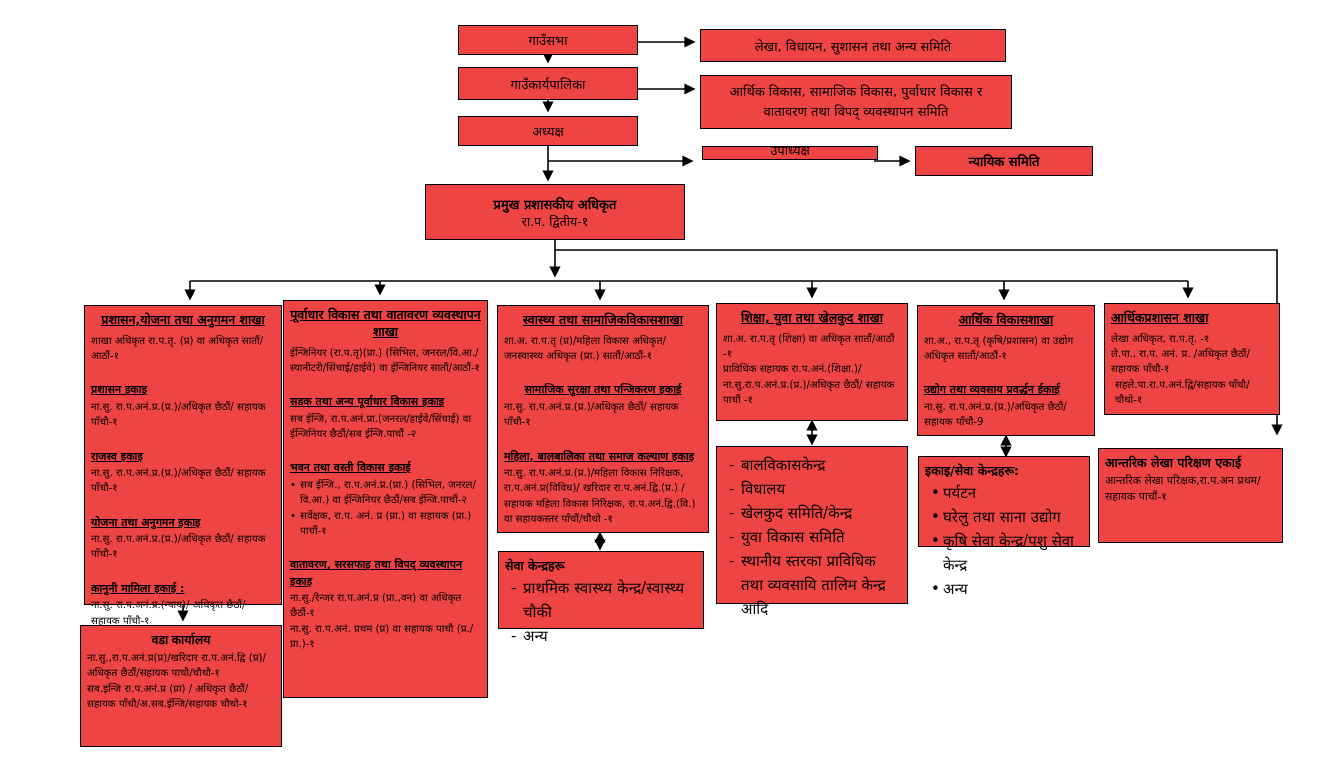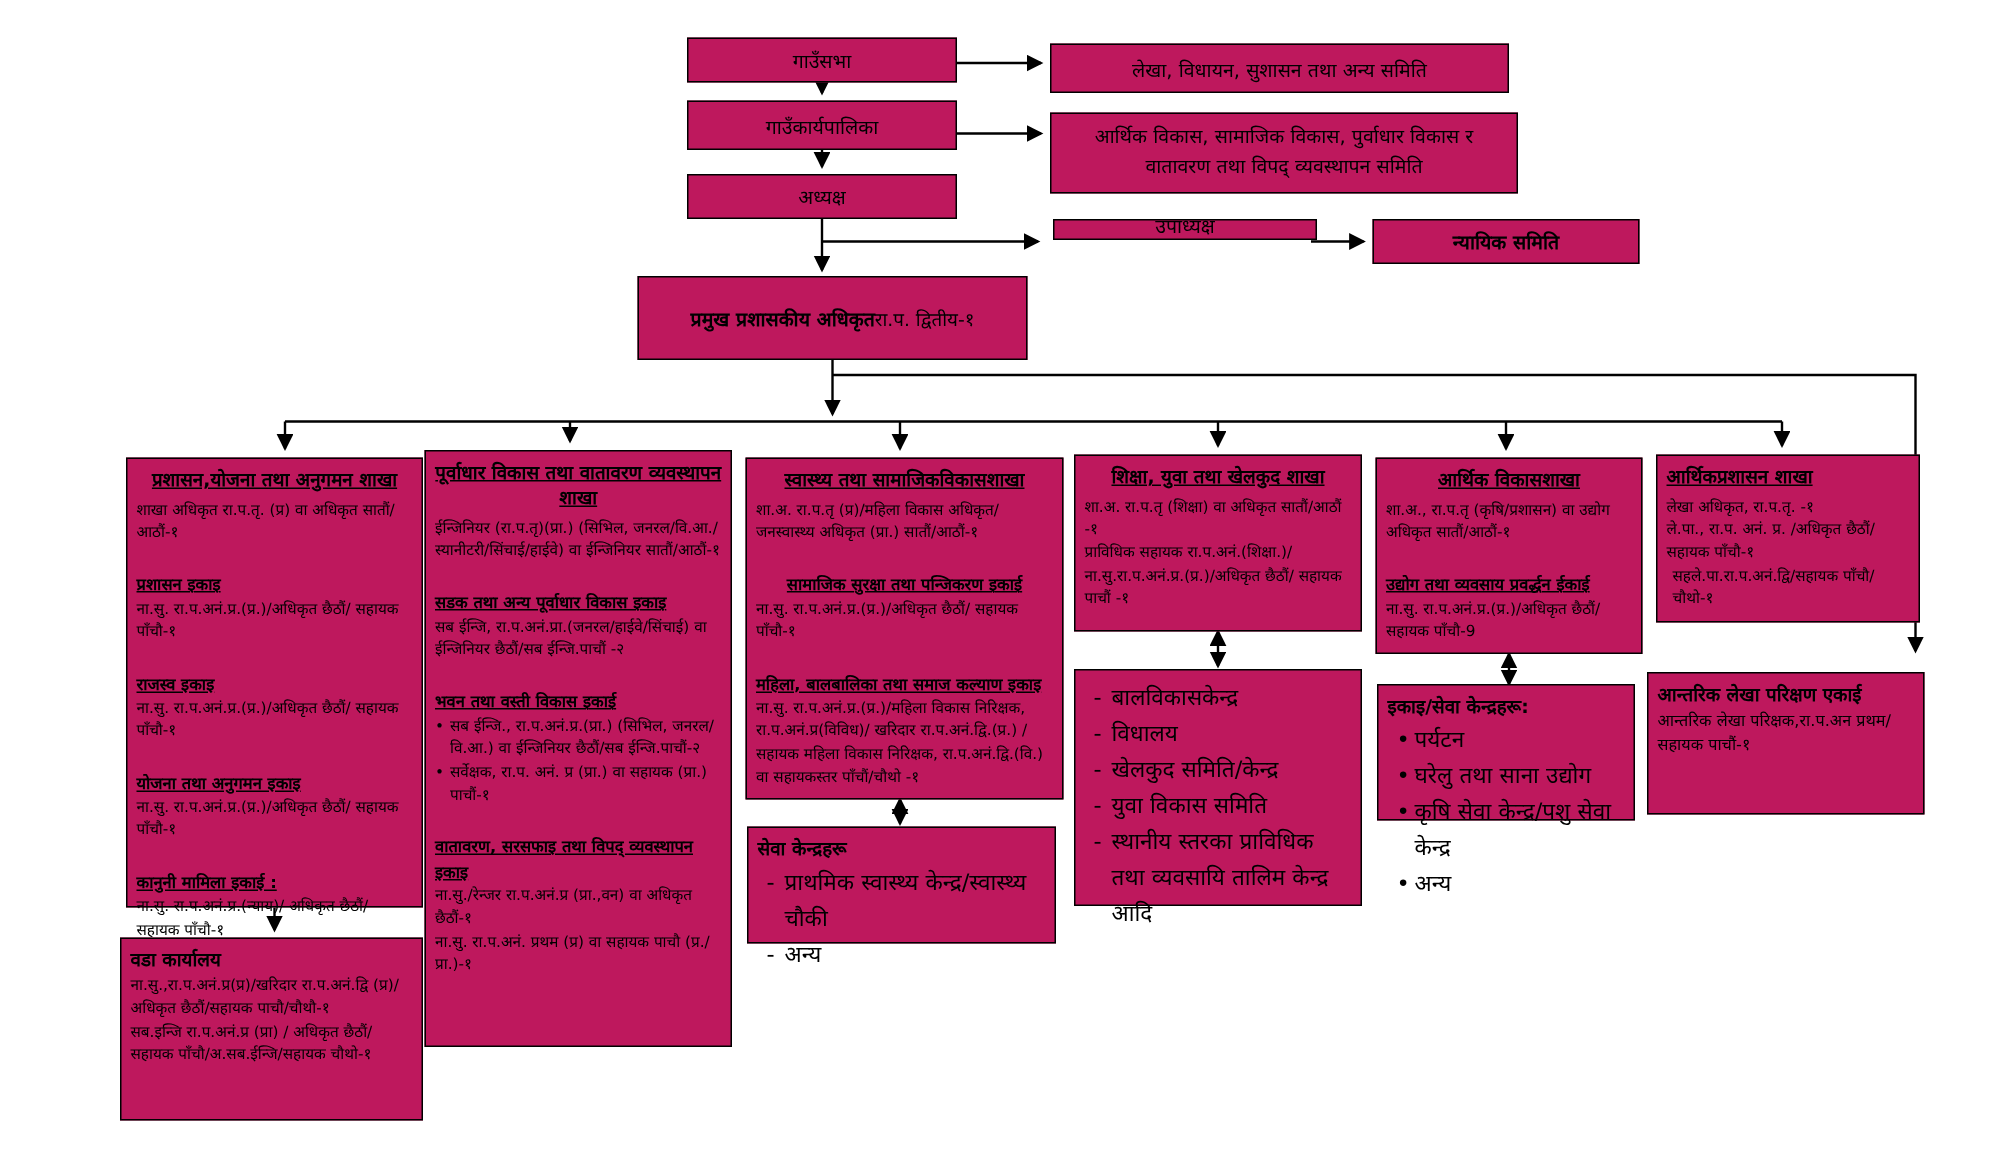--- a/index.html
+++ b/index.html
@@ -2,34 +2,34 @@
 <html><head>
 <meta charset="utf-8">
 <style>
   html,body{margin:0;padding:0;}
   body{
     width:1326px;height:778px;position:relative;background:#ffffff;
     font-family:"DejaVu Sans",sans-serif;color:#000;
     -webkit-font-smoothing:antialiased;
   }
   .bx{
-    position:absolute;border:1.5px solid #000;background:#be185d;
+    position:absolute;border:1.5px solid #000;background:#ef4444;
     box-sizing:border-box;
   }
   .flexc{display:flex;align-items:center;justify-content:center;text-align:center;}
   .top-label{font-size:13px;}
   .bold{font-weight:bold;}
   .pad{padding:4px 6px;}
   .t{font-weight:bold;text-decoration:underline;text-align:center;font-size:12.5px;line-height:1.35;margin:2px 0 4px 0;}
   .t-left{text-align:left;}
   .hd{font-weight:bold;text-decoration:underline;font-size:11px;line-height:1.5;margin-top:19px;}
   .hd-ct{text-align:center;}
   .ln{font-size:10.2px;line-height:1.5;}
   .sub-title{font-weight:bold;font-size:12.5px;margin:1px 0 2px 0;}
-  .sub-title-ct{}
+  .sub-title-ct{text-align:center;font-family:Liberation Serif, serif;}
   ul.dash,ul.dot{margin:2px 0 0 0;padding:0 0 0 6px;list-style:none;}
   ul.dash li,ul.dot li{font-size:15px;line-height:1.6;padding-left:12px;position:relative;}
   ul.dash li::before{content:"-";position:absolute;left:0;}
   ul.dot li::before{content:"\2022";position:absolute;left:0;}
   .bullet{position:relative;padding-left:10px;}
   .bullet::before{content:"\2022";position:absolute;left:0;}
   svg.wires{position:absolute;left:0;top:0;pointer-events:none;}
 </style>
 </head>
 <body>
@@ -86,21 +86,21 @@
 </div>
 
 <div class="bx flexc top-label" style="left:702px;top:146px;width:176px;height:14px;align-items:flex-end;">
   <span>उपाध्यक्ष</span>
 </div>
 
 <div class="bx flexc top-label bold" style="left:915px;top:146px;width:178px;height:30px;">
   <span>न्यायिक समिति</span>
 </div>
 
-<div class="bx flexc" style="left:425px;top:184px;width:260px;height:56px;">
+<div class="bx flexc" style="left:425px;top:184px;width:260px;height:56px;flex-direction:column;">
   <span class="bold" style="font-size:13px;">प्रमुख प्रशासकीय अधिकृत</span>
   <span style="font-size:12.5px;">रा.प. द्वितीय-१</span>
 </div>
 
 <div class="bx pad" style="left:84px;top:305px;width:198px;height:300px;">
   <div class="t">प्रशासन,योजना तथा अनुगमन शाखा</div>
   <div class="ln">शाखा अधिकृत रा.प.तृ. (प्र) वा अधिकृत सातौं/आठौं-१</div>
   <div class="hd">प्रशासन इकाइ</div>
   <div class="ln">ना.सु. रा.प.अनं.प्र.(प्र.)/अधिकृत छैठौं/ सहायक पाँचौ-१</div>
   <div class="hd">राजस्व इकाइ</div>

